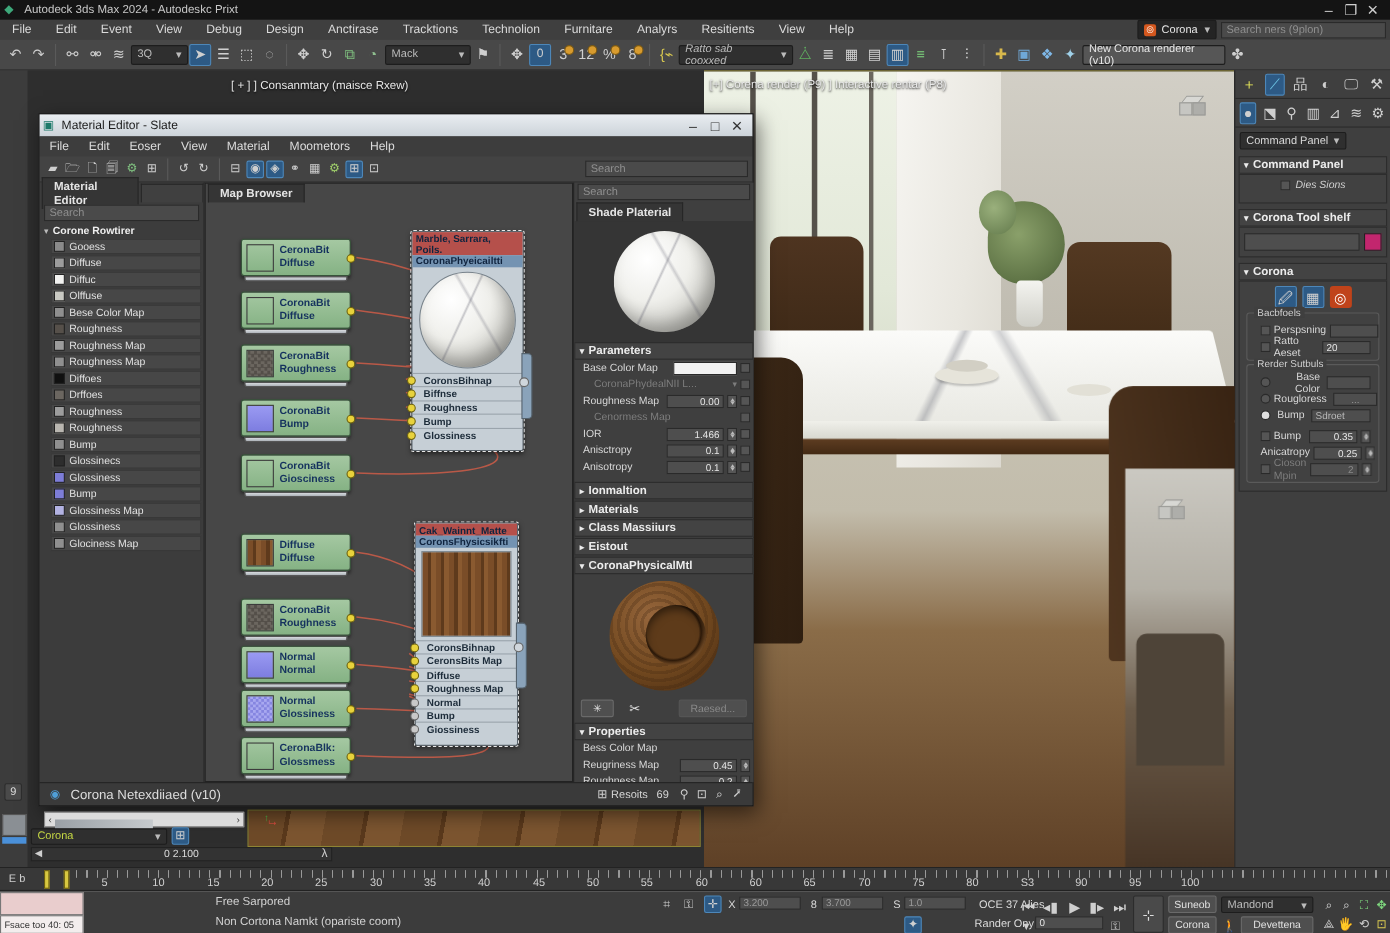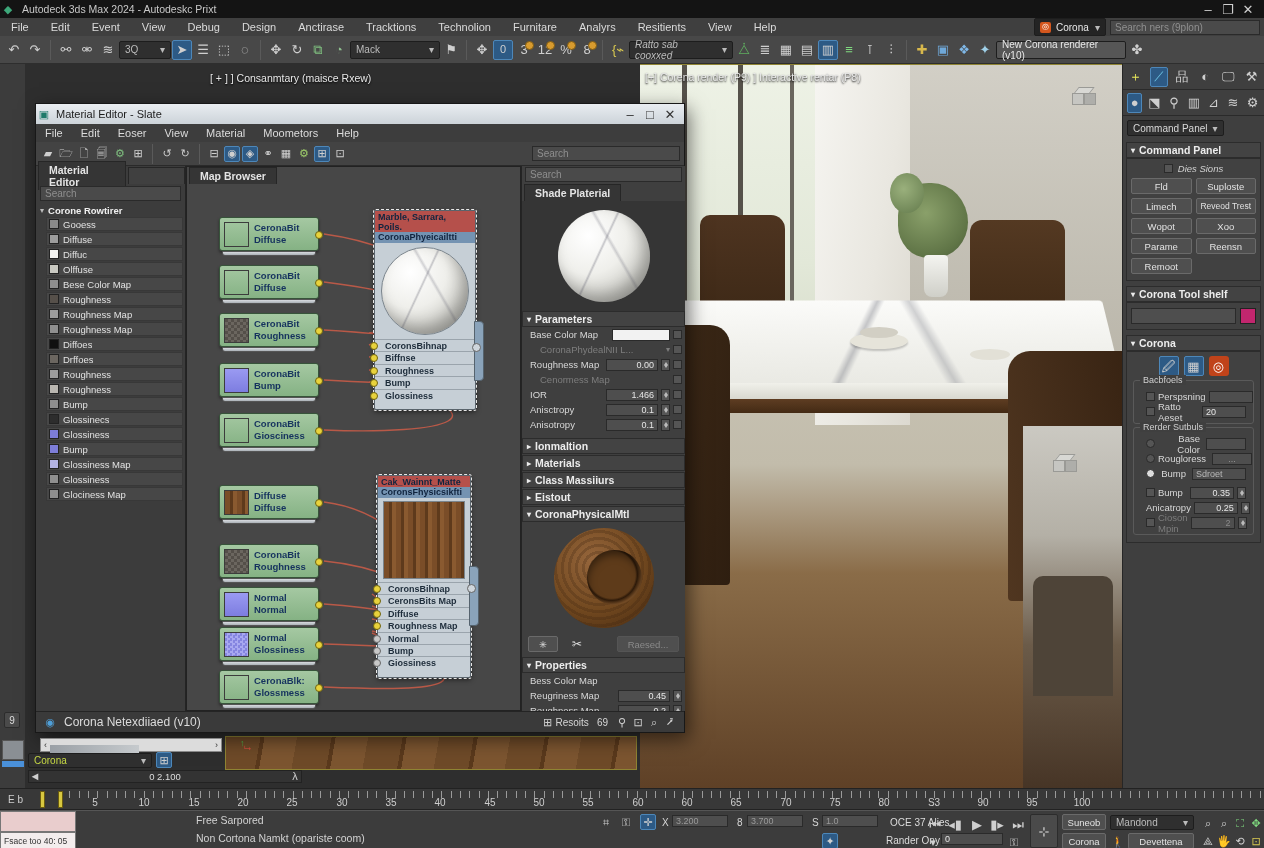--- a/index.html
+++ b/index.html
@@ -173,21 +173,21 @@
     </span>
     <span class="ico hl">➤</span>
     <span class="ico">☰</span>
     <span class="ico">⬚</span>
     <span class="ico">◌</span>
     <span class="sep"></span>
     <span class="ico">✥</span>
     <span class="ico">↻</span>
     <span class="ico" style="color:#7fbf7f">⧉</span>
     <span class="ico" style="color:#8fbf8f">◔</span>
-    <span class="dd" style="width:90px">
+    <span class="dd" style="width:78px">
       <span>Mack</span>
         <span style="margin-left:auto">▾</span>
     </span>
     <span class="ico">⚑</span>
     <span class="sep"></span>
     <span class="ico">✥</span>
     <span class="ico hl" style="font-size:11px">
         <span>0</span>
       </span>
     <span class="ico snap">
@@ -703,31 +703,20 @@
     </div>
 
     <div class="roll row" style="margin:2px 3px 0">
       <span style="font-size:8px; margin-right:4px">▾</span>
         <span>Command Panel</span>
     </div>
     <div style="background:#414141; border:1px solid #2c2c2c; margin:0 3px; padding:4px 4px 6px">
       <div class="row" style="justify-content:center; gap:5px; margin-bottom:4px">
         <span class="chk"></span>
         <i style="font-size:9.5px; color:#d0d0d0">Dies Sions</i>
-      </div>
-      <div style="display:grid; grid-template-columns:1fr 1fr; gap:4px">
-        <span class="btn">Fld</span>
-        <span class="btn">Suploste</span>
-        <span class="btn">Limech</span>
-        <span class="btn" style="font-size:8.5px">Reveod Trest</span>
-        <span class="btn">Wopot</span>
-        <span class="btn">Xoo</span>
-        <span class="btn">Parame</span>
-        <span class="btn">Reensn</span>
-        <span class="btn">Remoot</span>
       </div>
     </div>
 
     <div class="roll row" style="margin:5px 3px 0">
       <span style="font-size:8px; margin-right:4px">▾</span>
         <span>Corona Tool shelf</span>
     </div>
     <div class="row" style="background:#414141; border:1px solid #2c2c2c; margin:0 3px; padding:5px 4px; gap:4px">
       <span class="field" style="flex:1; height:16px"></span>
       <span style="width: 16px; height: 16px; border: 1px solid rgb(34, 34, 34); background: rgb(194, 38, 110);"></span>

